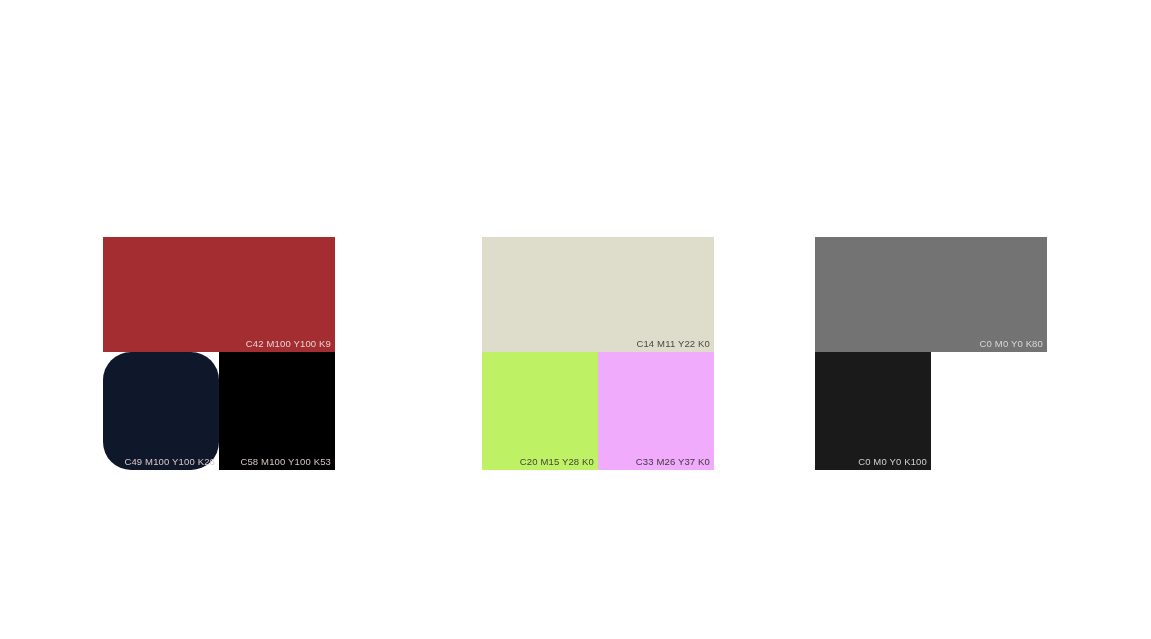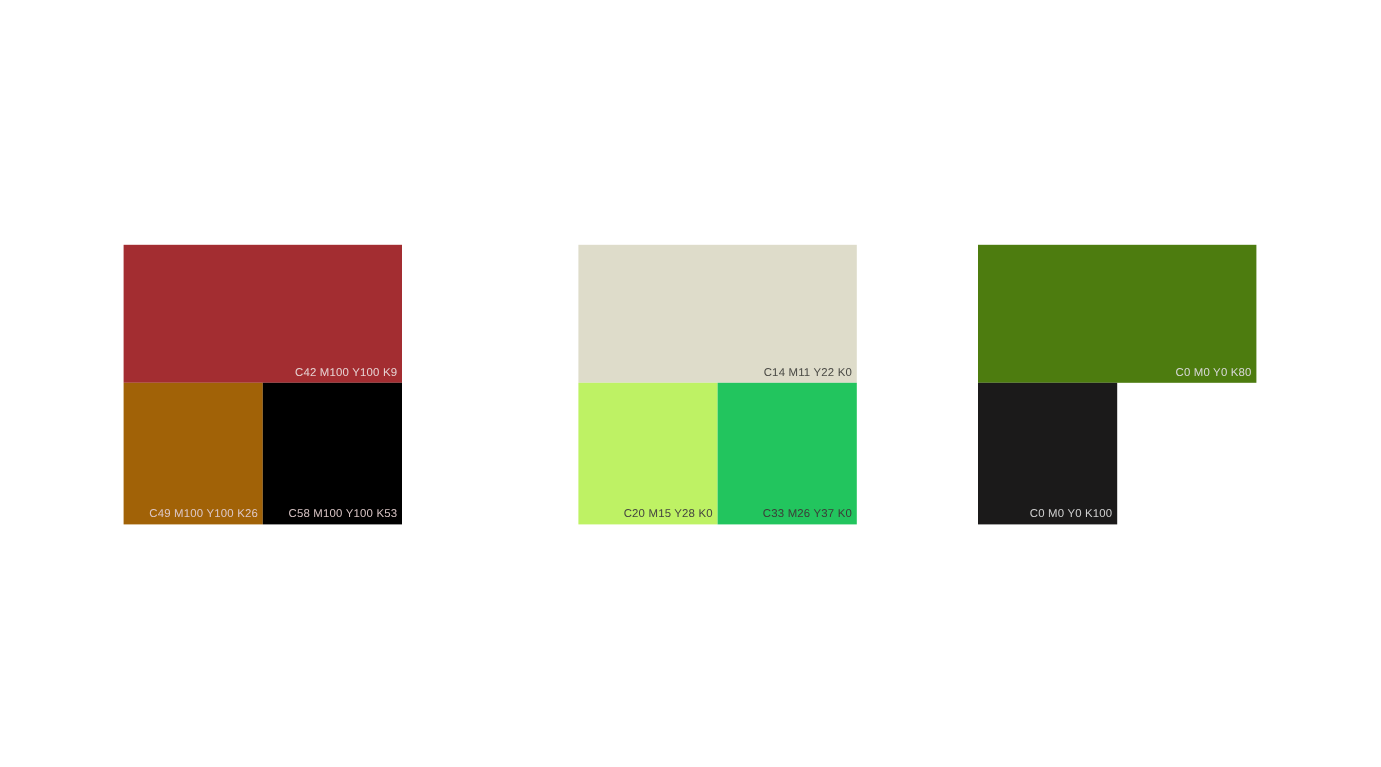--- a/index.html
+++ b/index.html
@@ -11,20 +11,21 @@
     width: 1151px;
     height: 639px;
     position: relative;
     overflow: hidden;
     font-family: "Liberation Sans", sans-serif;
     -webkit-font-smoothing: antialiased;
   }
   .palette-canvas {
     position: absolute;
     inset: 0;
+    margin-top: 33px;
   }
   .palette {
     position: absolute;
     width: 232px;
     height: 233px;
     top: 204px;
     display: flex;
     flex-direction: column;
   }
   #palette-0 { left: 103px; }
@@ -63,45 +64,45 @@
 </head>
 <body style="background: rgb(255, 255, 255);">
 
 <div class="palette-canvas">
 
   <div class="palette" id="palette-0">
     <div class="swatch-primary" style="background-color: rgb(163, 45, 49);">
       <span class="swatch-label" style="color: rgb(230, 210, 210);">C42 M100 Y100 K9</span>
     </div>
     <div class="swatch-row">
-      <div class="swatch-secondary" style="background-color: #a16207;">
+      <div class="swatch-secondary" style="background-color: #0f172a; border-radius: 28px;">
         <span class="swatch-label" style="color: rgb(221, 200, 200);">C49 M100 Y100 K26</span>
       </div>
       <div class="swatch-secondary" style="background-color: #000000;">
         <span class="swatch-label" style="color: rgb(214, 194, 194);">C58 M100 Y100 K53</span>
       </div>
     </div>
   </div>
 
   <div class="palette" id="palette-1">
     <div class="swatch-primary" style="background-color: rgb(222, 220, 202);">
       <span class="swatch-label" style="color: rgb(74, 74, 69);">C14 M11 Y22 K0</span>
     </div>
     <div class="swatch-row">
       <div class="swatch-secondary" style="background-color: #bef264;">
         <span class="swatch-label" style="color: rgb(69, 69, 64);">C20 M15 Y28 K0</span>
       </div>
-      <div class="swatch-secondary" style="background-color: #22c55e;">
+      <div class="swatch-secondary" style="background-color: #f0abfc;">
         <span class="swatch-label" style="color: rgb(60, 60, 56);">C33 M26 Y37 K0</span>
       </div>
     </div>
   </div>
 
   <div class="palette" id="palette-2">
-    <div class="swatch-primary" style="background-color: #4d7c0f;">
+    <div class="swatch-primary" style="background-color: #737373;">
       <span class="swatch-label" style="color: rgb(216, 216, 216);">C0 M0 Y0 K80</span>
     </div>
     <div class="swatch-row">
       <div class="swatch-secondary" style="background-color: rgb(27, 26, 26);">
         <span class="swatch-label" style="color: rgb(207, 207, 207);">C0 M0 Y0 K100</span>
       </div>
     </div>
   </div>
 
 </div>

